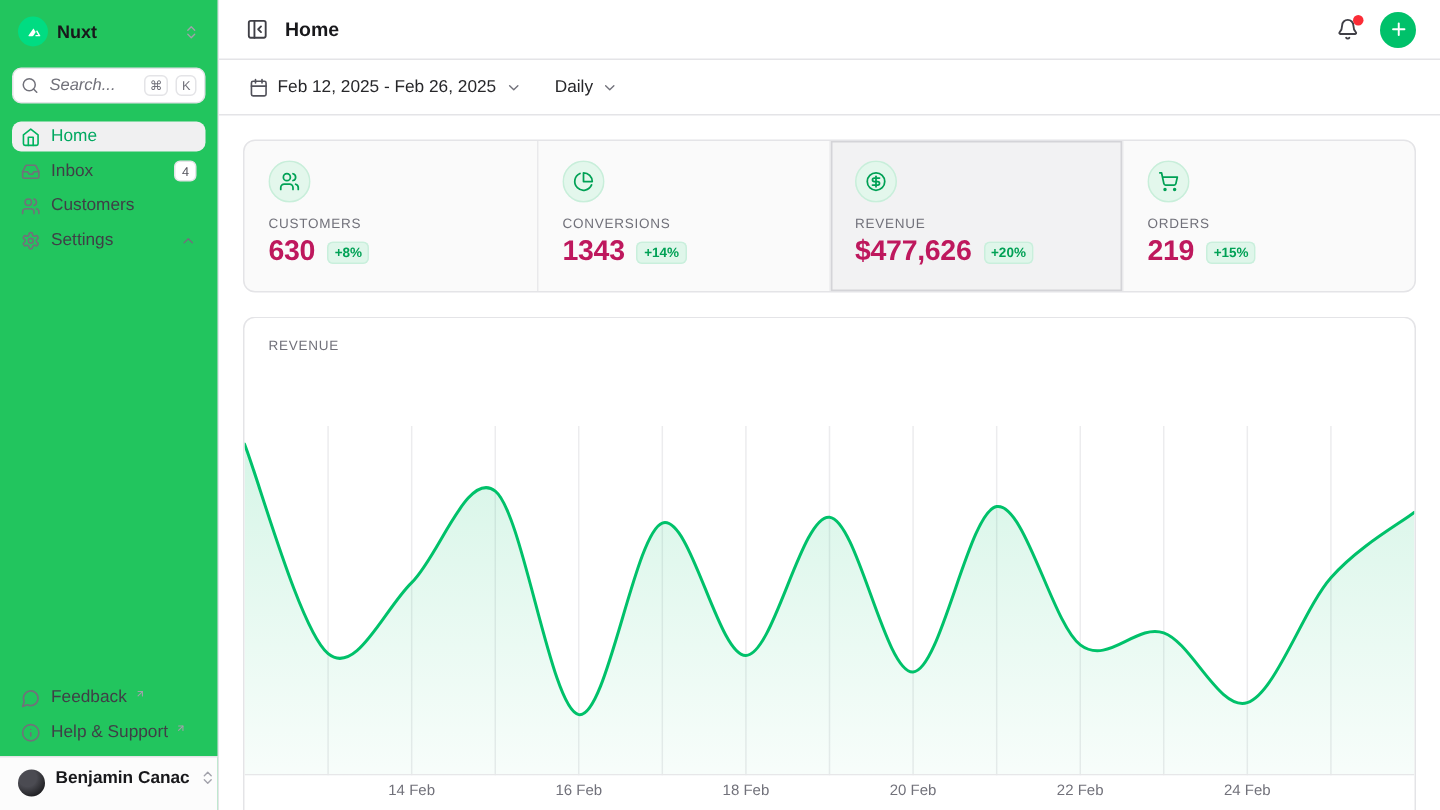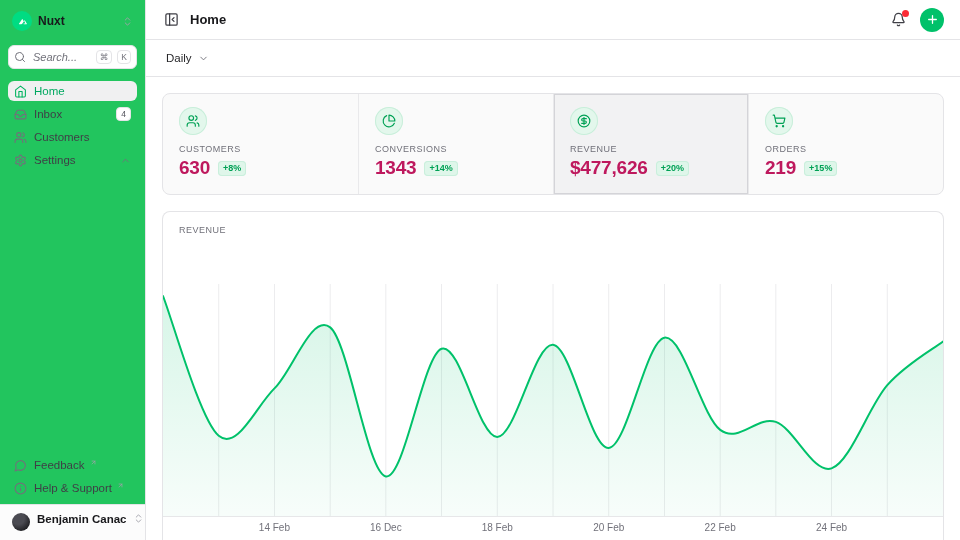--- a/index.html
+++ b/index.html
@@ -250,20 +250,36 @@
             <svg width="13" height="13" viewBox="0 0 24 24" fill="none" stroke="currentColor" stroke-width="2.4" stroke-linecap="round" stroke-linejoin="round">
                 <path d="M5 12h14"></path>
                 <path d="M12 5v14"></path>
               </svg>
           </span>
         </button>
       </span>
     </header>
 
     <div class="toolbar">
+      <button class="tb-btn">
+        <span class="cal">
+          <svg width="13" height="13" viewBox="0 0 24 24" fill="none" stroke="currentColor" stroke-width="2" stroke-linecap="round" stroke-linejoin="round">
+              <rect x="3" y="4" width="18" height="18" rx="2"></rect>
+              <path d="M16 2v4"></path>
+              <path d="M8 2v4"></path>
+              <path d="M3 10h18"></path>
+            </svg>
+        </span>
+        <span>Feb 12, 2025 - Feb 26, 2025</span>
+        <span class="chev">
+          <svg width="11" height="11" viewBox="0 0 24 24" fill="none" stroke="currentColor" stroke-width="2" stroke-linecap="round" stroke-linejoin="round">
+              <path d="m6 9 6 6 6-6"></path>
+            </svg>
+        </span>
+      </button>
       <button class="tb-btn">
         <span>Daily</span>
         <span class="chev">
           <svg width="11" height="11" viewBox="0 0 24 24" fill="none" stroke="currentColor" stroke-width="2" stroke-linecap="round" stroke-linejoin="round">
               <path d="m6 9 6 6 6-6"></path>
             </svg>
         </span>
       </button>
     </div>
 
@@ -356,21 +372,21 @@
               <line x1="619.1" y1="0" x2="619.1" y2="233" stroke="#ececee" stroke-width="1" vector-effect="non-scaling-stroke"></line>
               <line x1="675.4" y1="0" x2="675.4" y2="233" stroke="#ececee" stroke-width="1" vector-effect="non-scaling-stroke"></line>
               <line x1="731.7" y1="0" x2="731.7" y2="233" stroke="#ececee" stroke-width="1" vector-effect="non-scaling-stroke"></line>
               <path d="M0.0,12.0C9.4,35.3 37.5,136.4 56.3,151.8C75.0,167.2 93.8,122.5 112.6,104.4C131.3,86.3 150.1,28.7 168.9,43.4C187.6,58.1 206.4,188.9 225.1,192.4C243.9,196.0 262.7,71.3 281.4,64.7C300.2,58.2 319.0,153.6 337.7,153.0C356.5,152.3 375.2,59.0 394.0,60.8C412.8,62.7 431.5,165.2 450.3,164.0C469.0,162.8 487.8,56.7 506.6,53.7C525.3,50.7 544.1,131.9 562.9,145.9C581.6,159.9 600.4,131.4 619.1,137.9C637.9,144.3 656.7,190.5 675.4,184.4C694.2,178.3 713.0,122.3 731.7,101.2C750.5,80.0 778.6,64.8 788.0,57.5 L788,233 L0,233 Z" fill="url(#fillGrad)" stroke="none"></path>
               <path d="M0.0,12.0C9.4,35.3 37.5,136.4 56.3,151.8C75.0,167.2 93.8,122.5 112.6,104.4C131.3,86.3 150.1,28.7 168.9,43.4C187.6,58.1 206.4,188.9 225.1,192.4C243.9,196.0 262.7,71.3 281.4,64.7C300.2,58.2 319.0,153.6 337.7,153.0C356.5,152.3 375.2,59.0 394.0,60.8C412.8,62.7 431.5,165.2 450.3,164.0C469.0,162.8 487.8,56.7 506.6,53.7C525.3,50.7 544.1,131.9 562.9,145.9C581.6,159.9 600.4,131.4 619.1,137.9C637.9,144.3 656.7,190.5 675.4,184.4C694.2,178.3 713.0,122.3 731.7,101.2C750.5,80.0 778.6,64.8 788.0,57.5" fill="none" stroke="#00C16A" stroke-width="2" stroke-linejoin="round" stroke-linecap="round" vector-effect="non-scaling-stroke"></path>
               <line x1="0" y1="232.5" x2="788" y2="232.5" stroke="#e7e7e9" stroke-width="1" vector-effect="non-scaling-stroke"></line>
             </svg>
         </div>
         <div class="x-axis" id="x-axis">
             <span class="tick" style="left: 14.2857%;">14 Feb</span>
-            <span class="tick" style="left: 28.5714%;">16 Dec</span>
+            <span class="tick" style="left: 28.5714%;">16 Feb</span>
             <span class="tick" style="left: 42.8571%;">18 Feb</span>
             <span class="tick" style="left: 57.1429%;">20 Feb</span>
             <span class="tick" style="left: 71.4286%;">22 Feb</span>
             <span class="tick" style="left: 85.7143%;">24 Feb</span>
           </div>
       </div>
 
     </div>
   </main>
 </div>

